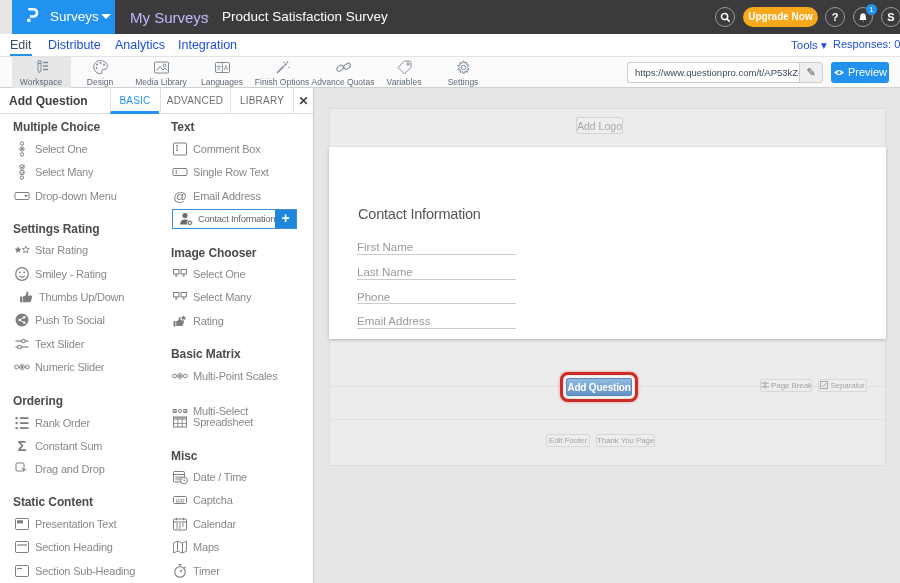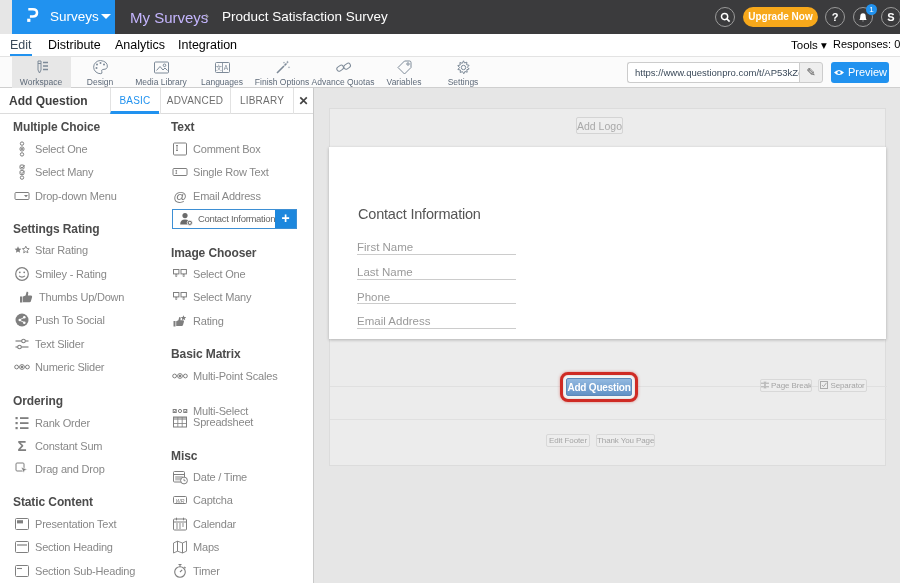--- a/index.html
+++ b/index.html
@@ -10,21 +10,21 @@
 #brand .bt{position:absolute;left:38px;top:9px;font-size:13.5px;color:#fff}
 #brand .caret{position:absolute;left:89px;top:14px;width:0;height:0;border-left:5px solid transparent;border-right:5px solid transparent;border-top:5px solid #fff}
 .crumb1{position:absolute;left:118px;top:9px;font-size:15px;color:#c4b5fd}
 .crumbsep{position:absolute;left:193px;top:9px;font-size:12px;color:#9a9a9a}
 .crumb2{position:absolute;left:210px;top:9px;font-size:13.5px;color:#fdfdfd}
 .cir{position:absolute;top:7px;width:20px;height:20px;border:1px solid #9a9a9a;border-radius:50%;color:#fff;text-align:center;line-height:19px;font-size:11px;font-weight:bold}
 #upg{position:absolute;left:731px;top:7px;width:75px;height:20px;background:#f7a81b;border-radius:10px;color:#fff;font-size:10px;font-weight:bold;text-align:center;line-height:20px}
 #bellbadge{position:absolute;left:854px;top:4px;width:11px;height:11px;background:#2192ef;border-radius:50%;font-size:8px;color:#fff;text-align:center;line-height:11px;font-weight:normal}
 
 #navbar{position:absolute;left:0;top:34px;width:900px;height:23px;background:#fff;border-bottom:1px solid #e3e3e3}
-#navbar .nv{position:absolute;top:4px;font-size:12.5px;color:#000000;white-space:nowrap}
+#navbar .nv{position:absolute;top:4px;font-size:12.5px;color:#1d4ed8;white-space:nowrap}
 #navbar .edit{color:#3b4a5a;border-bottom:2px solid #2192ef;padding-bottom:2px}
 
 #toolbar{position:absolute;left:0;top:57px;width:900px;height:31px;background:#fbfbfb;border-bottom:1px solid #cfcfcf}
 .titem{position:absolute;top:0;height:31px;text-align:center}
 .titem .ticon{display:block;margin:2px auto 0}
 .titem .tlabel{display:block;font-size:8.5px;color:#5f6b7a;margin-top:1px;white-space:nowrap}
 #wscell{position:absolute;left:12px;top:0;width:59px;height:31px;background:#e7e7e7}
 #urlbox{position:absolute;left:627px;top:5px;width:173px;height:21px;background:#fff;border:1px solid #ccc;border-radius:3px 0 0 3px;border-right:none;font-size:9.5px;color:#3b4a5a;line-height:20px;padding-left:7px;overflow:hidden;white-space:nowrap}
 #urlpencil{position:absolute;left:799px;top:5px;width:24px;height:21px;background:#eee;border:1px solid #ccc;border-radius:0 3px 3px 0;text-align:center;line-height:19px;font-size:11px;color:#555}
 #previewbtn{position:absolute;left:831px;top:5px;width:58px;height:21px;background:#2192ef;border-radius:3px;color:#fff;font-size:11px;text-align:center;line-height:21px}

